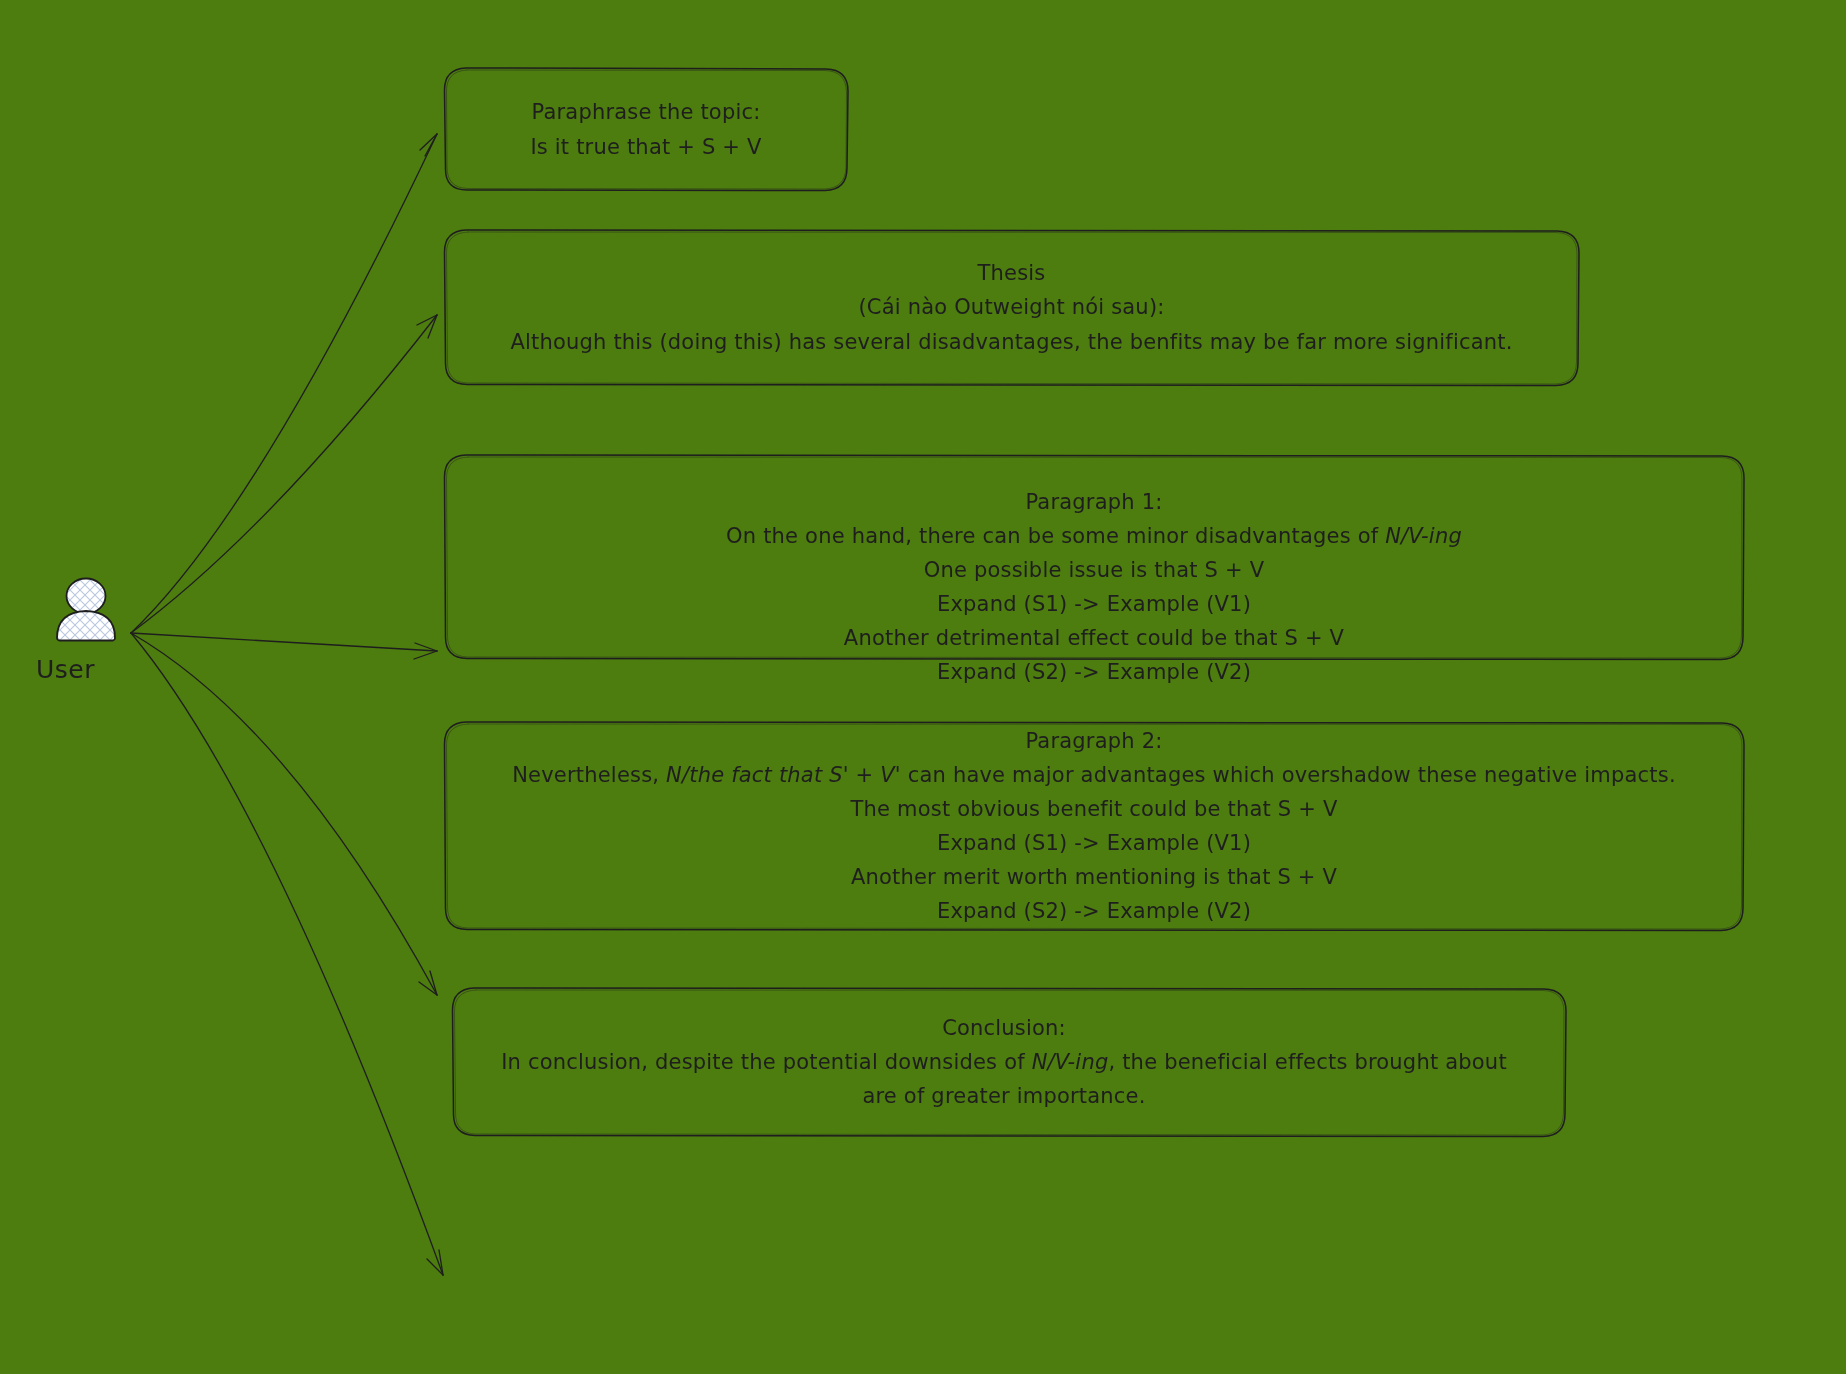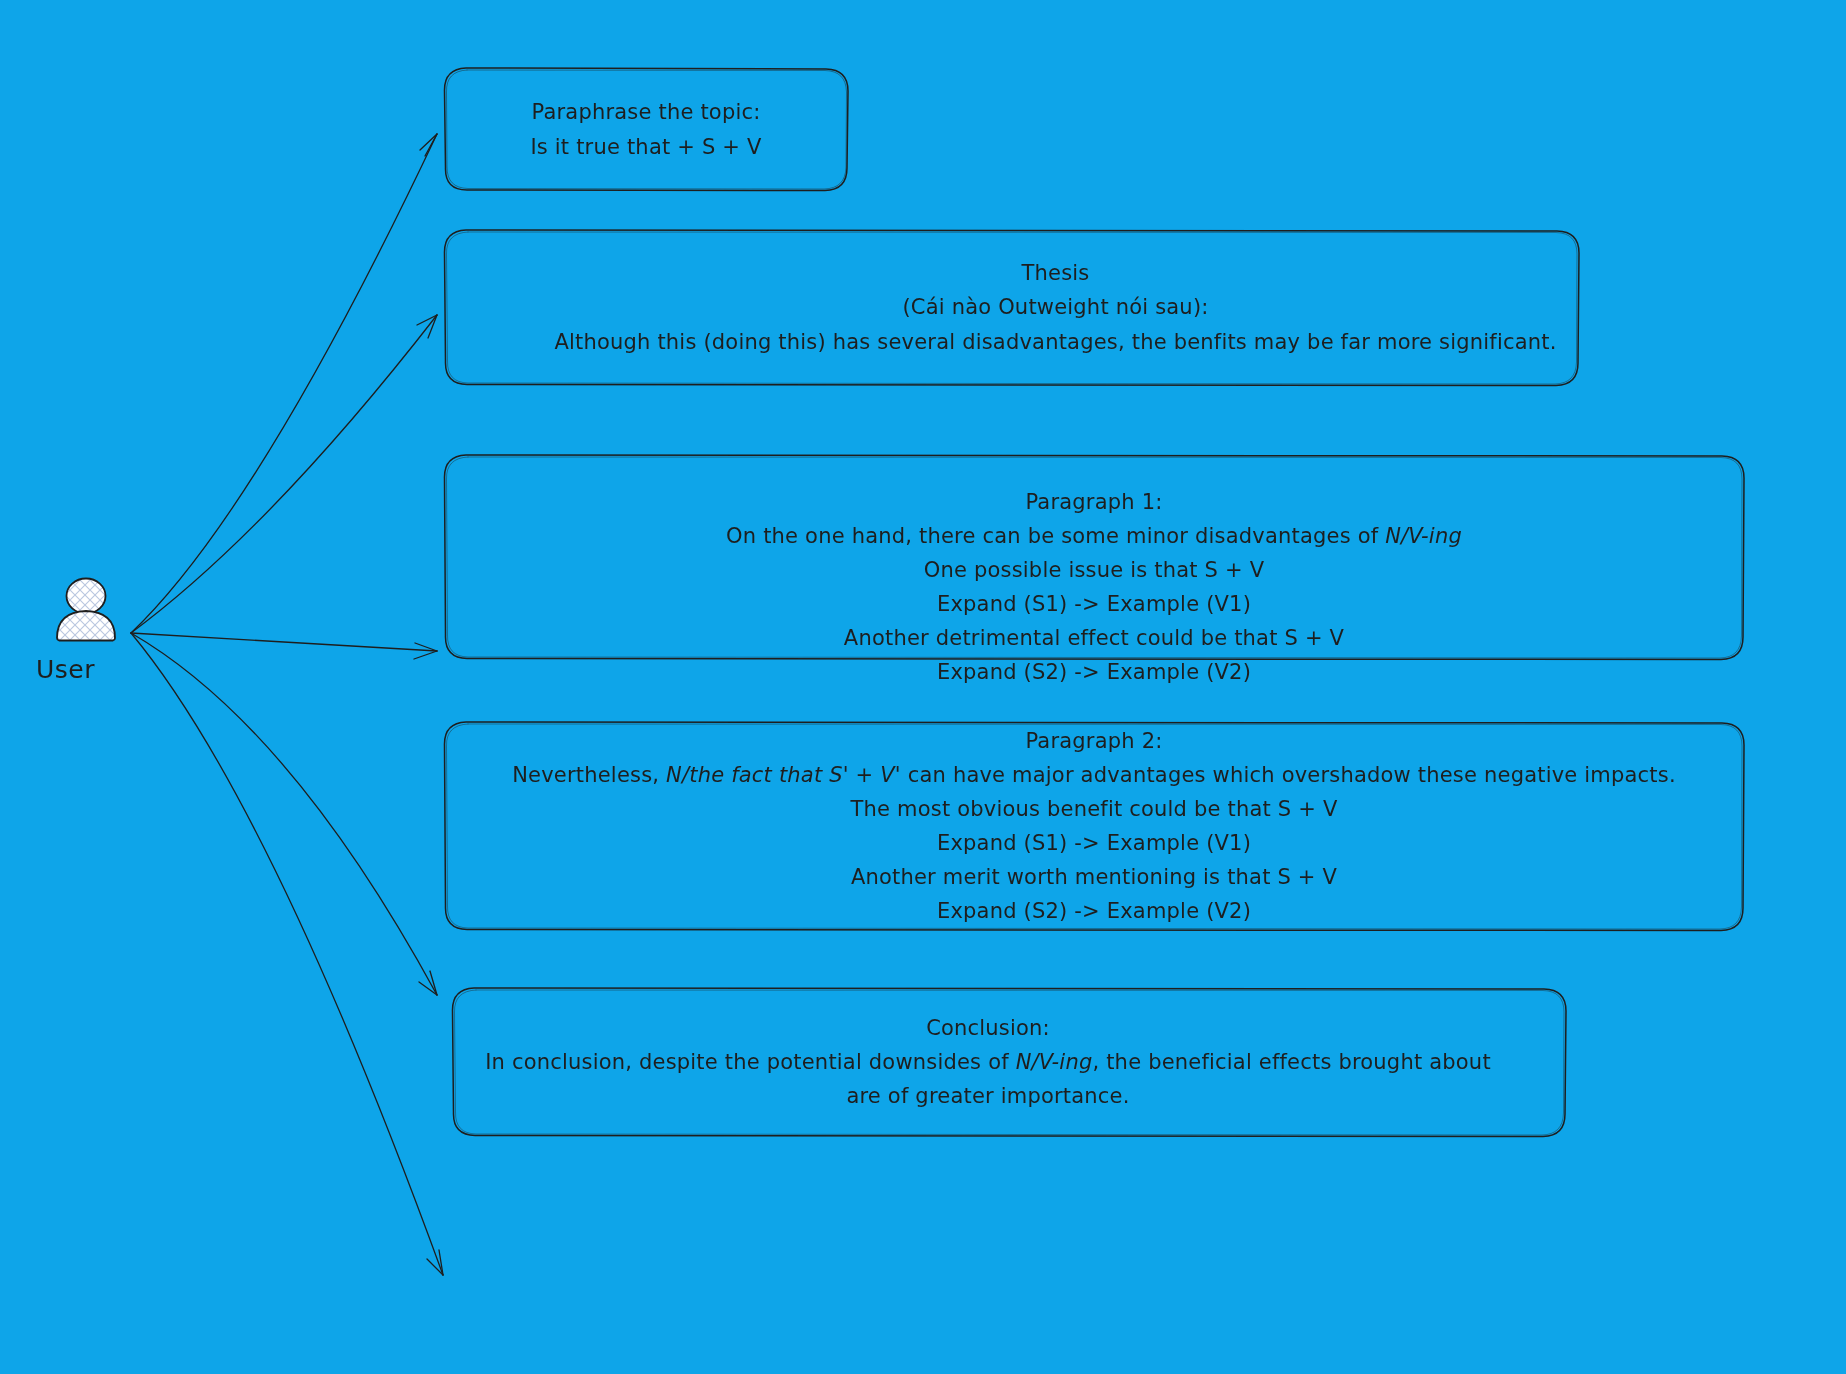--- a/index.html
+++ b/index.html
@@ -11,21 +11,21 @@
   body {
     width: 1846px;
     height: 1374px;
     overflow: hidden;
     font-family: "DejaVu Sans", sans-serif;
   }
   #canvas {
     position: relative;
     width: 1846px;
     height: 1374px;
-    background: #0ea5e9;
+    background: #4d7c0f;
   }
   #sketch-layer {
     position: absolute;
     left: 0;
     top: 0;
     width: 1846px;
     height: 1374px;
   }
   .node-box {
     position: absolute;
@@ -130,21 +130,21 @@
       <path d="M443 1275 L427 1259"></path>
       <path d="M443 1275 L439 1250"></path>
     </g>
   </svg>
 
   <div class="node-box" style="left:444px; top:68px; width:404px; height:123px;">
     <span class="node-text">Paraphrase the topic:
 Is it true that + S + V</span>
   </div>
 
-  <div class="node-box" style="left:444px; top:230px; width:1135px; height:155px;margin-left:44px;">
+  <div class="node-box" style="left:444px; top:230px; width:1135px; height:155px;">
     <span class="node-text">Thesis
 (Cái nào Outweight nói sau):
 Although this (doing this) has several disadvantages, the benfits may be far more significant.</span>
   </div>
 
   <div class="node-box" style="left:444px; top:455px; width:1300px; height:264px;">
     <span class="node-text">Paragraph 1:
 On the one hand, there can be some minor disadvantages of <i>N/V-ing</i>
 One possible issue is that S + V
 Expand (S1) -&gt; Example (V1)
@@ -154,21 +154,21 @@
 
   <div class="node-box" style="left:444px; top:722px; width:1300px; height:208px;">
     <span class="node-text">Paragraph 2:
 Nevertheless, <i>N/the fact that S' + V'</i> can have major advantages which overshadow these negative impacts.
 The most obvious benefit could be that S + V
 Expand (S1) -&gt; Example (V1)
 Another merit worth mentioning is that S + V
 Expand (S2) -&gt; Example (V2)</span>
   </div>
 
-  <div class="node-box" style="left:440px; top:988px; width:1114px; height:148px;padding-left:8px;">
+  <div class="node-box" style="left:456px; top:988px; width:1114px; height:148px;padding-left:8px;">
     <span class="node-text">Conclusion:
 In conclusion, despite the potential downsides of <i>N/V-ing</i>, the beneficial effects brought about
 are of greater importance.</span>
   </div>
 
   <div class="user-label" style="left:36px; top:655px; width:100px;">User</div>
 
 </div>
 
 </body></html>

